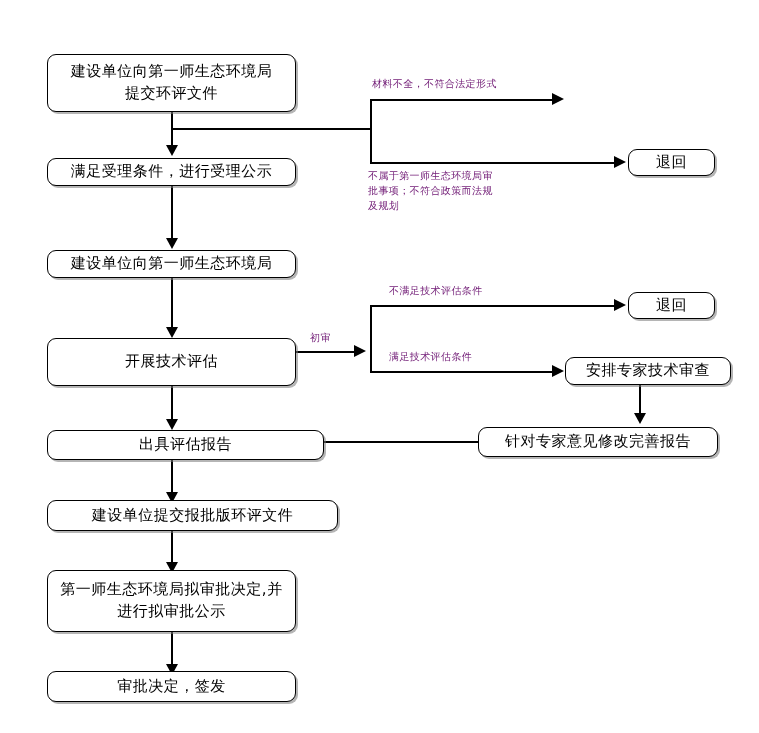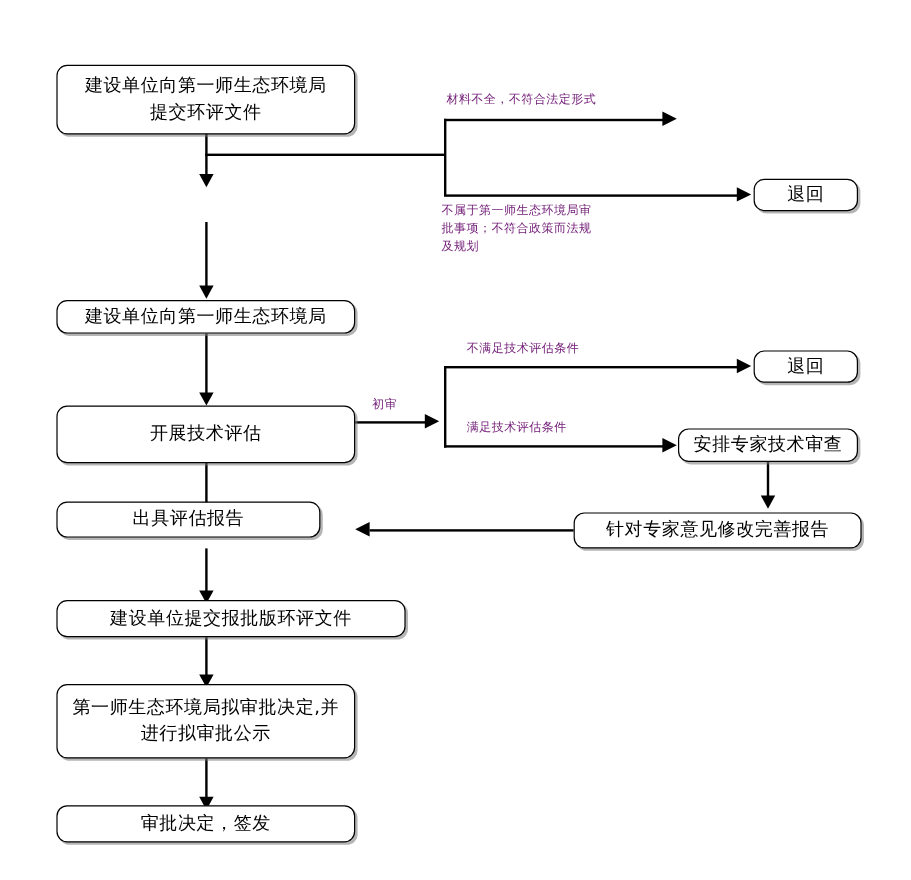--- a/index.html
+++ b/index.html
@@ -123,30 +123,33 @@
   <div class="arrow down" style="left:634px; top:413px;"></div>
 
   <div class="ln h" style="left:308px; top:441px; width:170px;"></div>
   <div class="arrow left" style="left:296px; top:435px;"></div>
 
   <div class="node" style="left:47px; top:38px; width:249px; height:58px;margin-top:16px;">
     <span style="white-space: pre-line;">建设单位向第一师生态环境局
 提交环评文件</span>
   </div>
 
+  <div class="node" style="left:47px; top:158px; width:249px; height:28px;">
+    <span>满足受理条件，进行受理公示</span>
+  </div>
 
   <div class="node" style="left:47px; top:250px; width:249px; height:28px;">
     <span>建设单位向第一师生态环境局</span>
   </div>
 
   <div class="node" style="left:47px; top:338px; width:249px; height:48px;">
     <span>开展技术评估</span>
   </div>
 
-  <div class="node" style="left:47px; top:418px; width:220px; height:30px;">
+  <div class="node" style="left:47px; top:430px; width:277px; height:30px;">
     <span>出具评估报告</span>
   </div>
 
   <div class="node" style="left:47px; top:500px; width:291px; height:31px;">
     <span>建设单位提交报批版环评文件</span>
   </div>
 
   <div class="node" style="left:47px; top:570px; width:249px; height:62px;">
     <span style="white-space: pre-line;">第一师生态环境局拟审批决定,并
 进行拟审批公示</span>
@@ -158,21 +161,21 @@
 
 
   <div class="node" style="left:628px; top:149px; width:87px; height:27px;">
     <span>退回</span>
   </div>
 
   <div class="node" style="left:628px; top:292px; width:87px; height:27px;">
     <span>退回</span>
   </div>
 
-  <div class="node" style="left:565px; top:357px; width:150px; height:28px;justify-content:flex-end;">
+  <div class="node" style="left:565px; top:357px; width:166px; height:28px;justify-content:flex-end;">
     <span>安排专家技术审查</span>
   </div>
 
   <div class="node" style="left:478px; top:427px; width:240px; height:30px;">
     <span>针对专家意见修改完善报告</span>
   </div>
 
   <div class="edge-label" style="left:372px; top:76px; width:192px;">材料不全，不符合法定形式</div>
 
   <div class="edge-label" style="left: 368px; top: 168px; width: 192px; white-space: pre-line;">不属于第一师生态环境局审

